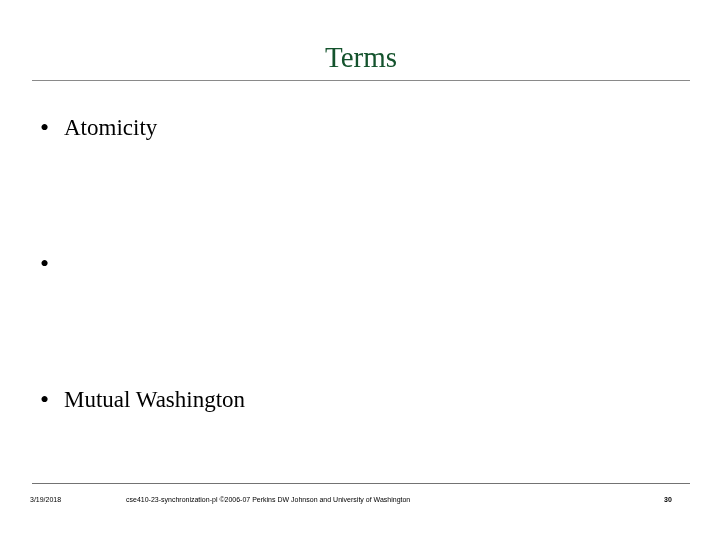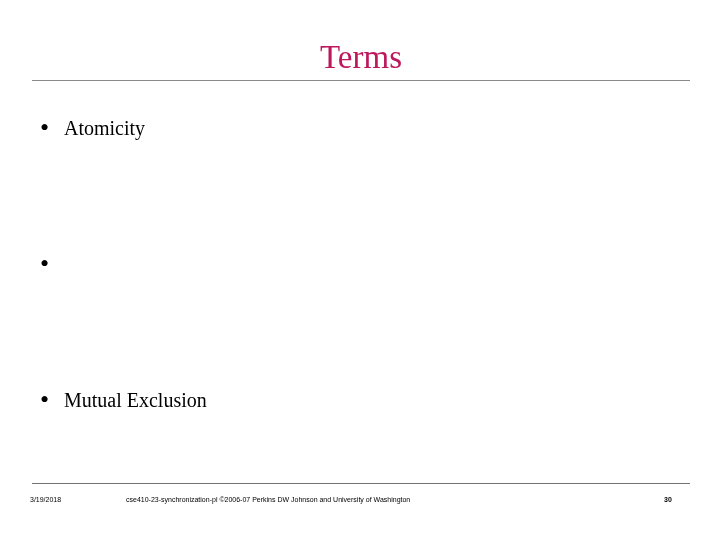--- a/index.html
+++ b/index.html
@@ -16,23 +16,23 @@
     font-family: "Liberation Serif", "DejaVu Serif", serif;
   }
   
   #slide-title {
     position: absolute;
     left: 32px;
     top: 38px;
     width: 658px;
     text-align: center;
     font-family: "Liberation Serif", "DejaVu Serif", serif;
-    font-size: 33px;
+    font-size: 29px;
     line-height: 38px;
-    color: #be185d;
+    color: #14532d;
     white-space: nowrap;
   }
   #title-rule {
     position: absolute;
     left: 32px;
     top: 80px;
     width: 658px;
     height: 1px;
     background: #8a8a8a;
   }
@@ -57,21 +57,21 @@
     text-align: left;
     padding-left: 8px;
     box-sizing: border-box;
     font-family: "Liberation Serif", "DejaVu Serif", serif;
     font-size: 26px;
     line-height: 40px;
     color: #000000;
   }
   .bullet-text {
     font-family: "Liberation Serif", "DejaVu Serif", serif;
-    font-size: 20px;
+    font-size: 23px;
     line-height: 40px;
     color: #000000;
     white-space: nowrap;
   }
   
   #footer-rule {
     position: absolute;
     left: 32px;
     top: 483px;
     width: 658px;
@@ -115,21 +115,21 @@
       <span class="bullet-mark">•</span>
       <span class="bullet-text">Atomicity</span>
     </li>
 
     <li class="bullet-row">
       <span class="bullet-mark">•</span>
     </li>
 
     <li class="bullet-row">
       <span class="bullet-mark">•</span>
-      <span class="bullet-text">Mutual Exclusion</span>
+      <span class="bullet-text">Mutual Washington</span>
     </li>
 
   </ul>
 
   <div id="footer-rule"></div>
 
   <div class="footer-text" id="footer-date">3/19/2018</div>
 
   <div class="footer-text" id="footer-center">cse410-23-synchronization-pl ©2006-07 Perkins DW Johnson and University of Washington</div>
 

